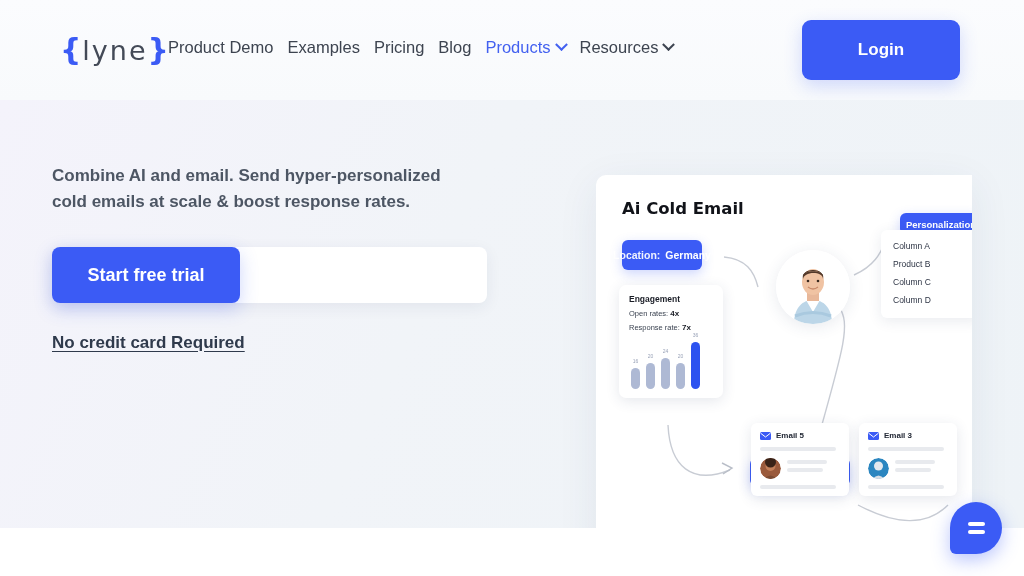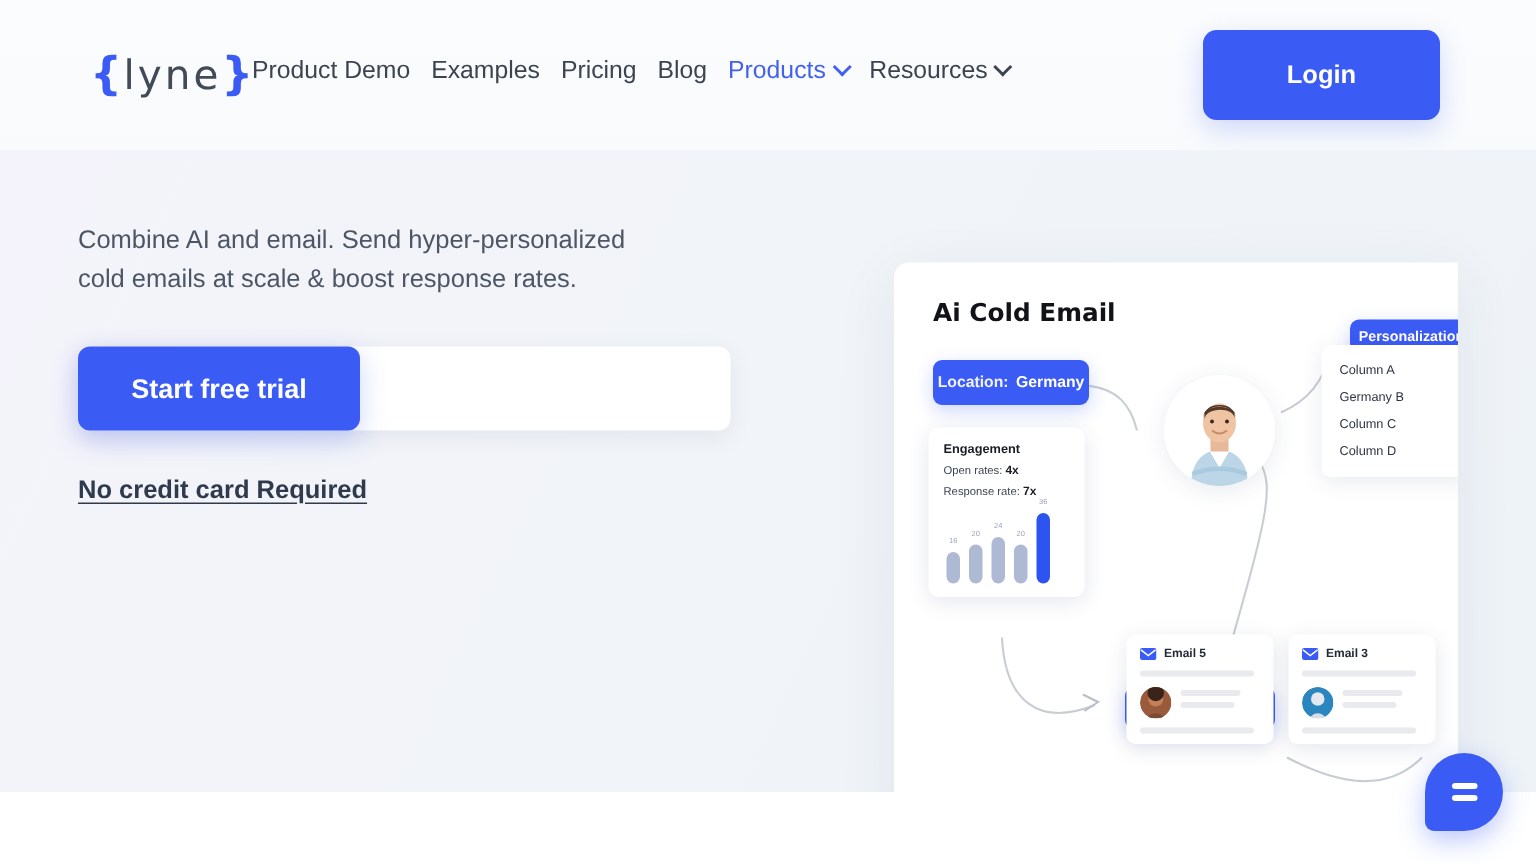--- a/index.html
+++ b/index.html
@@ -57,22 +57,22 @@
     background: linear-gradient(115deg,#f4f3fb 0%, #f1f4f8 42%, #eef3f7 100%);
     overflow:hidden;
   }
   .hero-left { position:absolute; left:52px; top:35px; width:520px; }
   .headline {
     font-size:43px; line-height:45px; font-weight:700;
     color:#0b0d12; letter-spacing:-0.6px;
     font-family:"DejaVu Sans", sans-serif;
   }
   .subhead {
-    margin-top:12px; font-size:17px; line-height:26px;
-    color:#4d5664; max-width:420px;
+    margin-top:28px; font-size:17px; line-height:26px;
+    color:#4d5664; max-width:420px;font-weight:bold;
   }
   .form-row {
     margin-top:32px; display:flex; align-items:center;
     width:435px; height:56px;
     border-radius:8px; background:#fff;
     box-shadow:0 4px 16px rgba(34,48,80,.07);
   }
   .email-input {
     flex:1; height:56px; border:none; outline:none; background:transparent;
     padding:0 22px; font-size:15.5px; color:#2b3240;
@@ -103,21 +103,21 @@
     position:absolute; left:26px; top:24px;
     font-size:16.5px; font-weight:700; color:#111319;
     font-family:"DejaVu Sans", sans-serif;
   }
   .chip {
     position:absolute; background:#3b5bf5; color:#fff;
     border-radius:6px; display:flex; align-items:center; justify-content:center;
     font-size:10.5px; font-weight:700; white-space:nowrap;
     box-shadow:0 4px 12px rgba(59,91,245,.25);
   }
-  .chip-location { left:26px; top:65px; width:104px; height:30px; font-size:10.5px; padding:0 8px; }
+  .chip-location { left:26px; top:65px; width:80px; height:30px; font-size:10.5px; padding:0 8px; }
   .chip-location .lbl { font-weight:600; opacity:.92; }
   .chip-location .val { font-weight:700; margin-left:5px; }
   .chip-personalization { left:304px; top:38px; width:82px; height:22px; font-size:9.5px; }
   .chip-emailmkt { left:154px; top:283px; width:100px; height:28px; font-size:10.5px; }
 
   .card-engagement {
     position:absolute; left:23px; top:110px; width:104px; height:113px;
     background:#fff; border-radius:7px;
     box-shadow:0 3px 14px rgba(40,60,100,.12);
     padding:9px 10px;
@@ -293,21 +293,21 @@
           <circle cx="32" cy="31" r="1.3" fill="#3b2a20"></circle>
           <circle cx="42" cy="31" r="1.3" fill="#3b2a20"></circle>
           <path d="M19 66 q18 -7 36 0" stroke="#a9c9df" stroke-width="3" fill="none"></path>
         </svg>
       </div>
 
       <div class="chip chip-personalization">Personalization</div>
 
       <div class="card-columns">
         <div class="col-item">Column A</div>
-        <div class="col-item">Germany B</div>
+        <div class="col-item">Product B</div>
         <div class="col-item">Column C</div>
         <div class="col-item">Column D</div>
       </div>
 
       <div class="chip chip-emailmkt">Email Marketing</div>
 
       <div class="email-card e1">
         <div class="ec-head">
           <span class="env">
             <svg width="11" height="8" viewBox="0 0 11 8">

